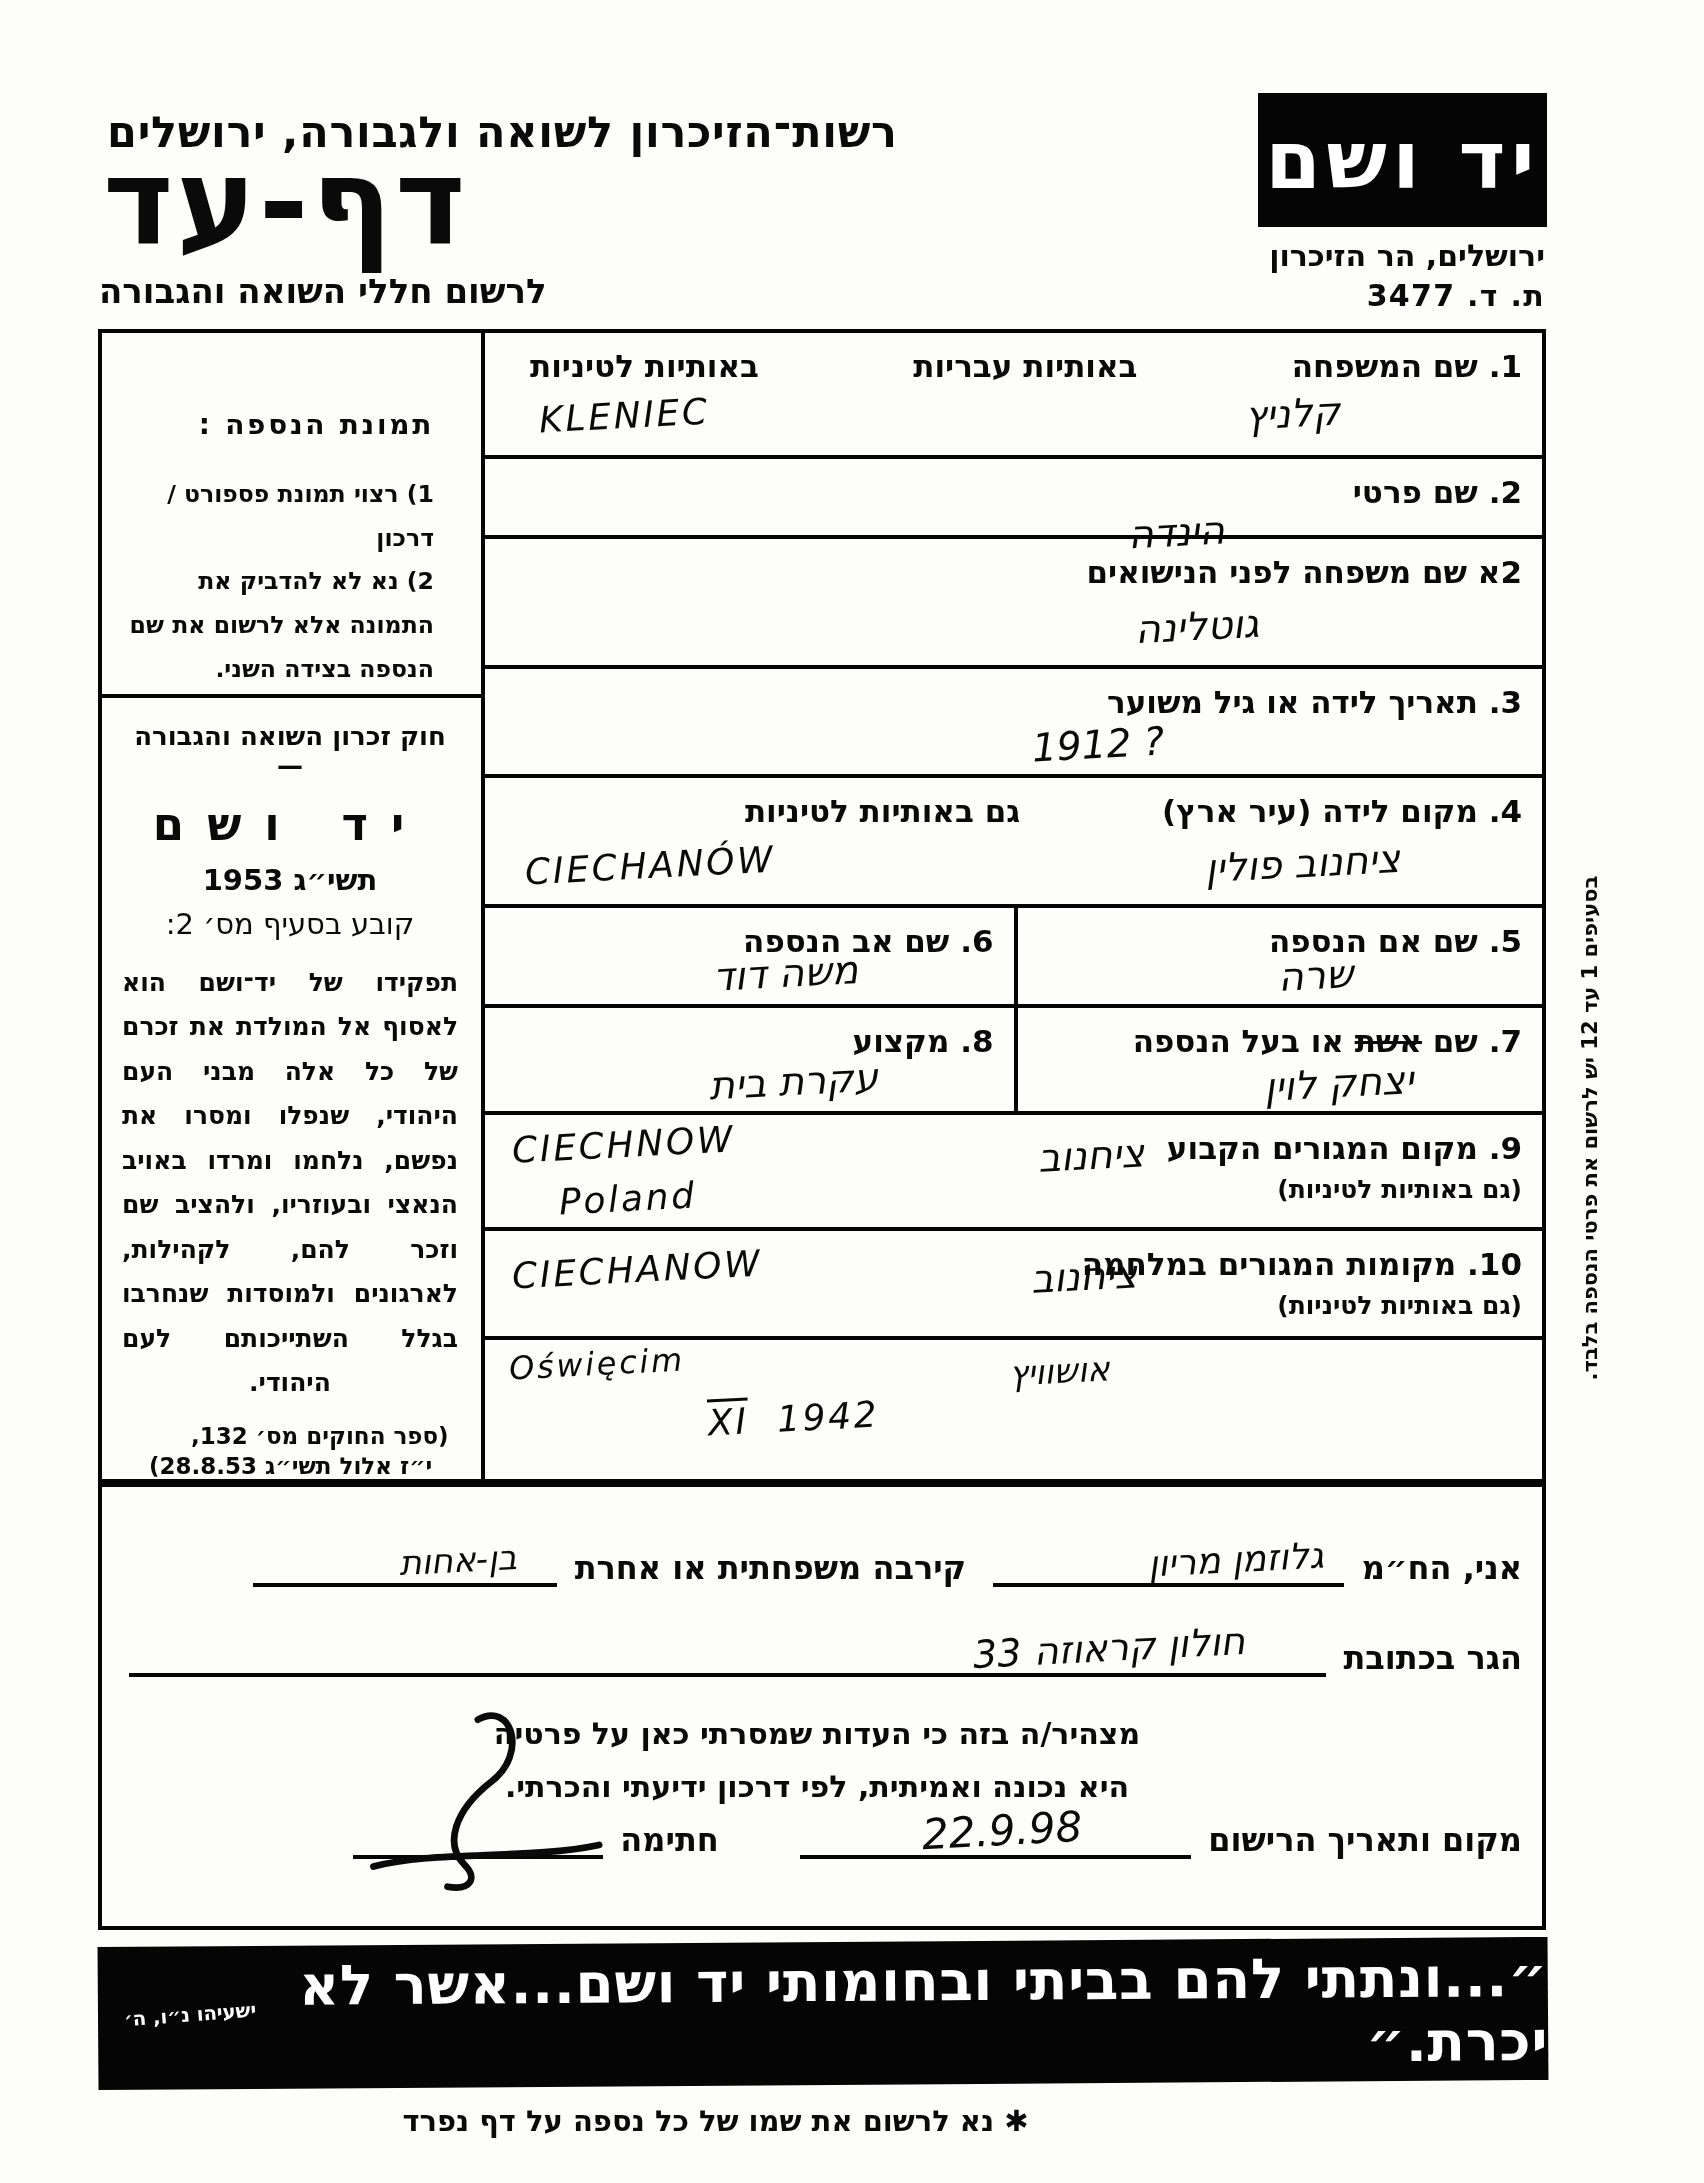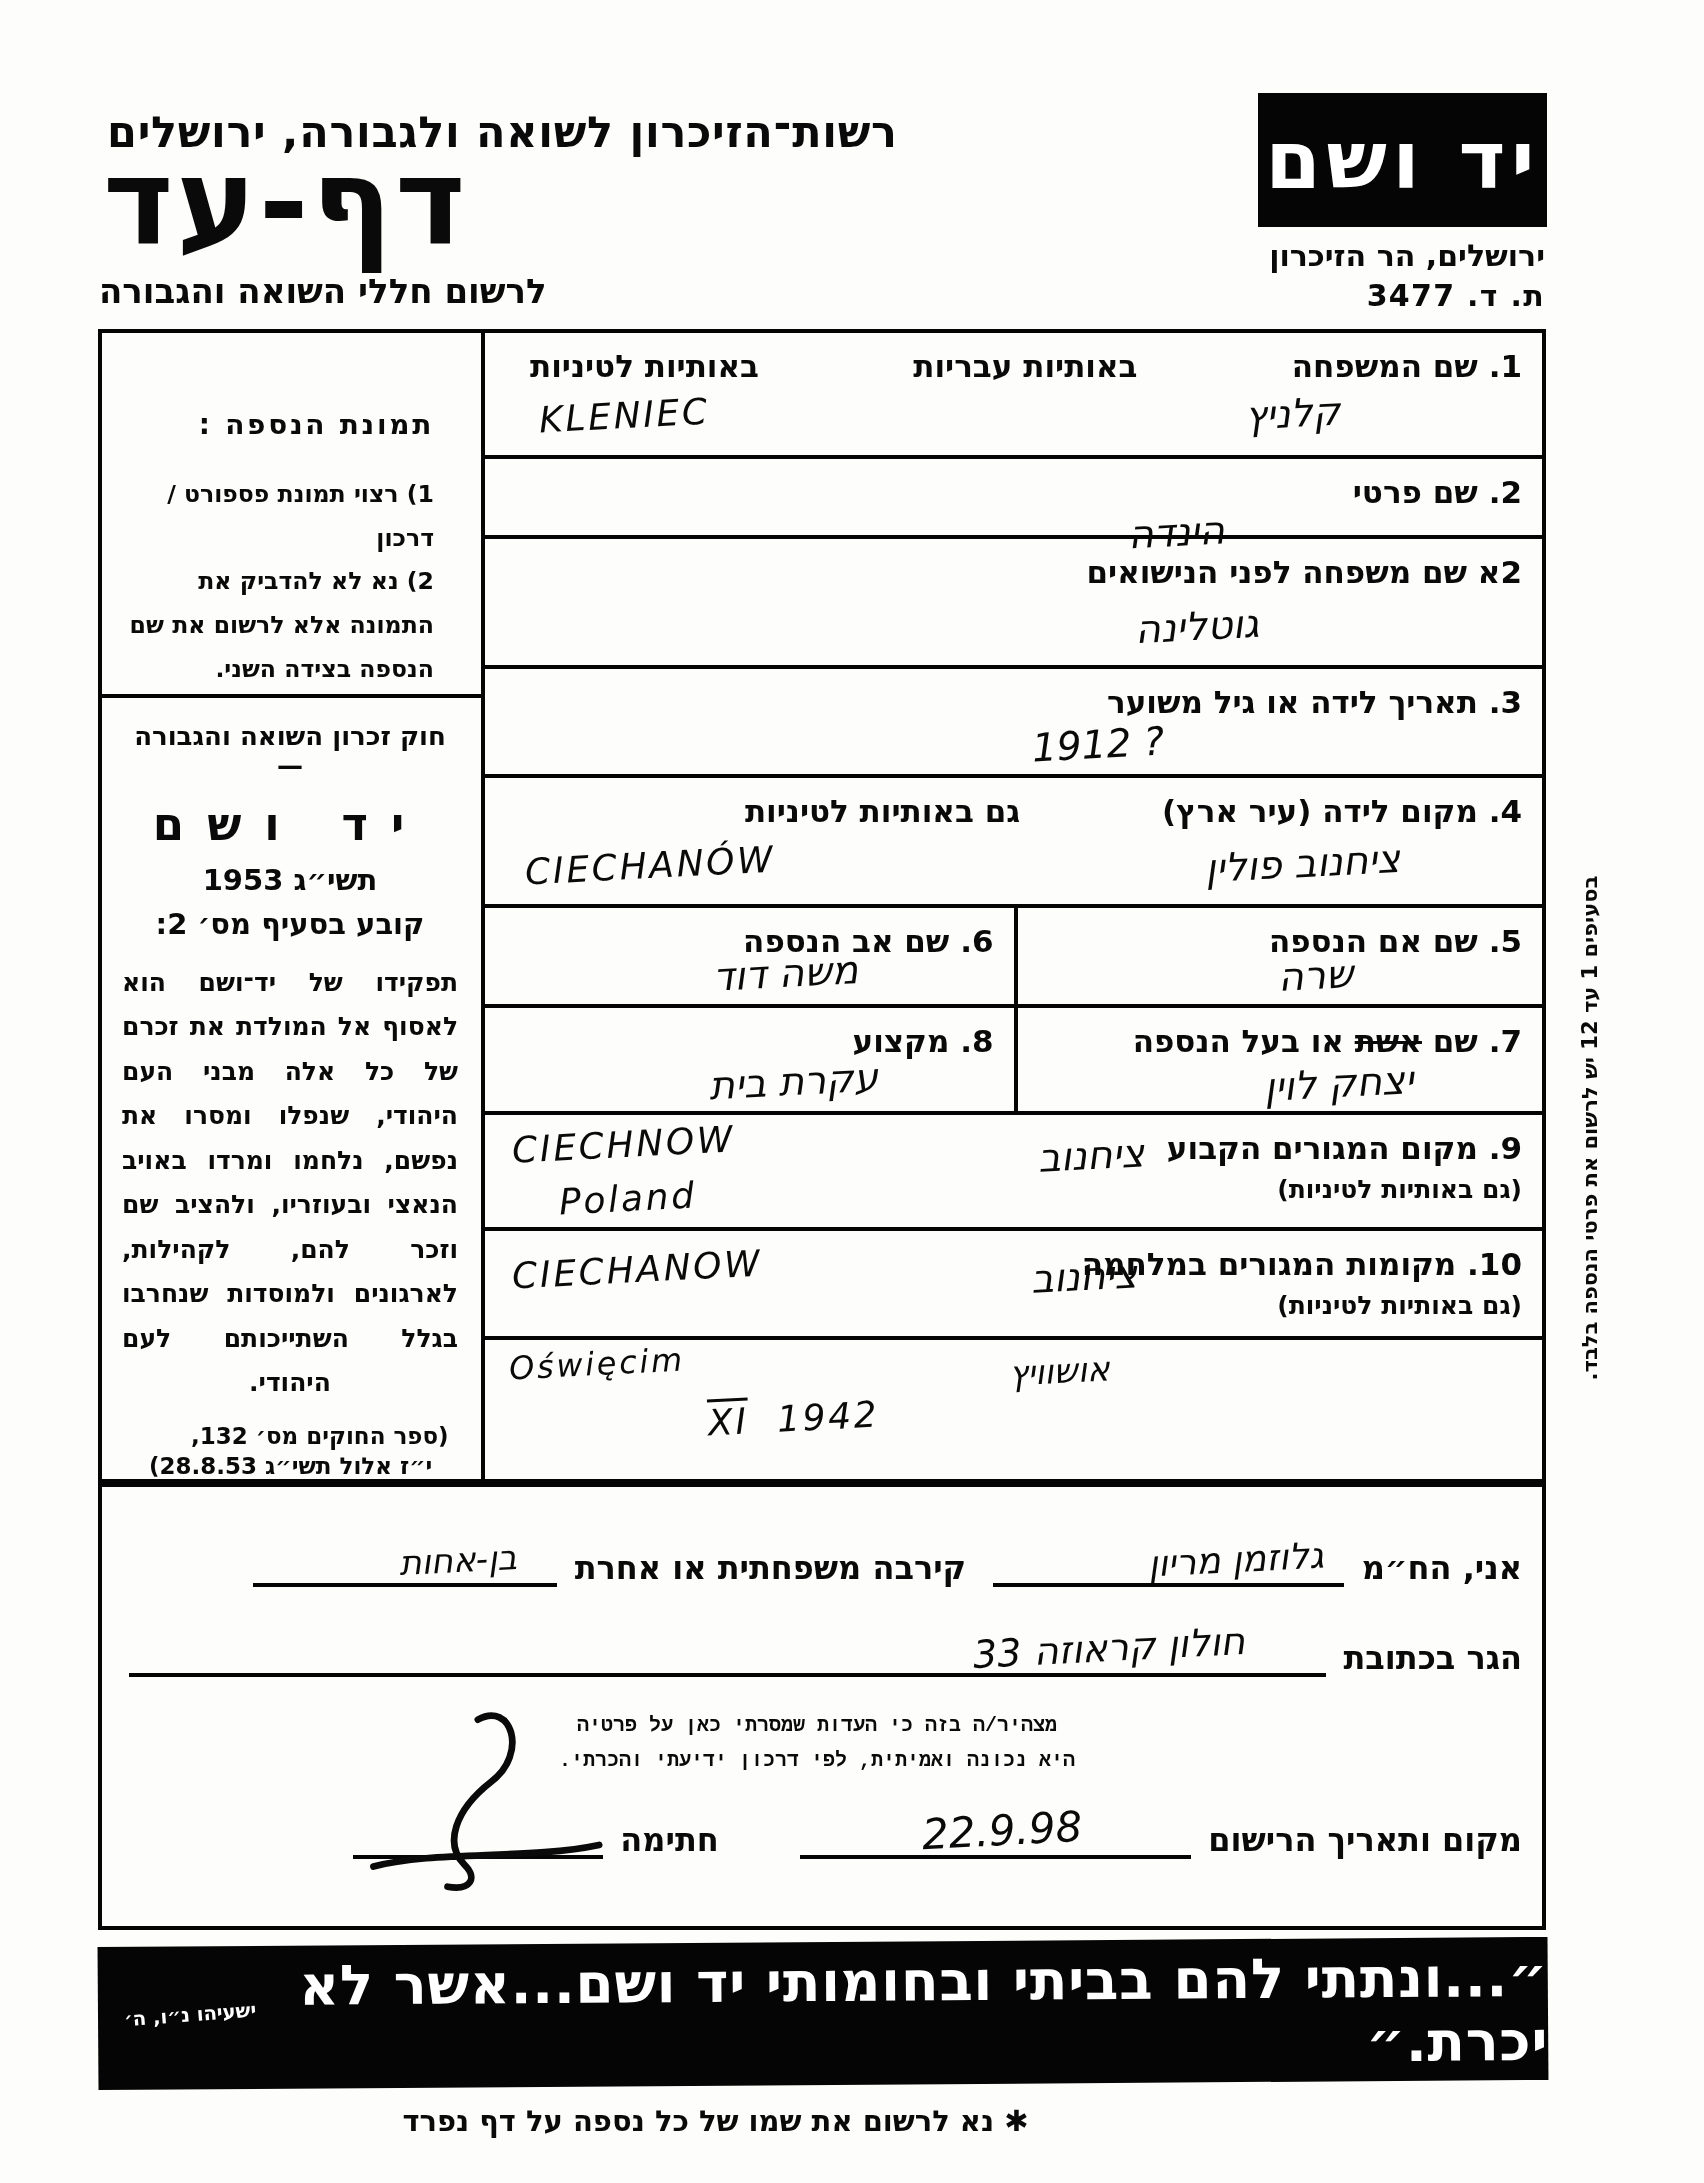--- a/index.html
+++ b/index.html
@@ -21,21 +21,21 @@
     display:flex;flex-direction:row;box-sizing:border-box;}
   .col-fields{flex:1;display:flex;flex-direction:column;}
   .col-side{width:383px;border-right:4.7px solid #050505;display:flex;flex-direction:column;box-sizing:border-box;}
   .photo-box{height:575px;border-bottom:4.7px solid #050505;box-sizing:border-box;padding:75px 47px 0 24px;text-align:right;}
   .photo-title{font-size:28px;font-weight:bold;letter-spacing:2.7px;margin-bottom:32px;}
   .photo-item{font-size:23.6px;font-weight:bold;line-height:1.85;text-align:right;}
   .law-box{flex:1;padding:23px 23px 0 20px;text-align:center;}
   .law-title{font-size:26px;font-weight:900;margin-bottom:17.5px;}
   .law-name{font-size:45px;font-weight:900;letter-spacing:23px;margin-bottom:12px;}
   .law-year{font-size:29px;font-weight:900;margin-bottom:9.4px;}
-  .law-intro{font-size:29px;font-weight:700;margin-bottom:20px;}
+  .law-intro{font-size:29px;font-weight:400;margin-bottom:20px;}
   .law-body{font-size:25px;font-weight:bold;line-height:1.78;text-align:justify;text-align-last:center;}
   .law-ref1{font-size:23px;font-weight:bold;text-align:right;margin-top:17.5px;padding-right:9.4px;}
   .law-ref2{font-size:23px;font-weight:bold;text-align:left;padding-left:27px;margin-top:4px;}
   
   .frow{position:relative;border-bottom:4px solid #050505;box-sizing:border-box;}
   .frow:last-child{border-bottom:none;flex:1;}
   .r-f1{height:126px;} .r-f2{height:80px;} .r-f2a{height:130px;} .r-f3{height:109px;}
   .r-f4{height:130px;} .r-f56{height:100px;display:flex;flex-direction:row;}
   .r-f78{height:107px;display:flex;flex-direction:row;}
   .r-f9{height:116px;} .r-f10{height:109px;}
@@ -62,21 +62,21 @@
   .dl3{top:317px;}
   .dlabel{font-size:32px;font-weight:bold;white-space:nowrap;padding-left:17.5px;}
   .ulwrap{position:relative;border-bottom:4.7px solid #050505;height:51px;}
   .ulwrap .hw{bottom:2.7px;}
   .w-name{width:351px;margin-left:27px;}
   .w-rel{width:304px;}
   .w-addr{flex:1;}
   .w-date{width:391px;margin-left:81px;}
   .w-sign{width:250px;}
   .statement{position:absolute;top:221px;left:283px;width:864px;text-align:center;
-    font-size:20px;font-weight:900;line-height:1.75;font-family:Liberation Mono, monospace;}
+    font-size:30px;font-weight:900;line-height:1.75;}
   .sig-svg{position:absolute;left:-20px;bottom:-40px;}
   
   .banner{position:absolute;left:98px;top:1942px;width:1450px;height:143px;background:#050505;color:#fff;
     display:flex;align-items:center;justify-content:center;transform:rotate(-0.4deg);}
   .banner-quote{font-size:55px;font-weight:900;letter-spacing:0.7px;}
   .banner-src{position:absolute;left:26px;top:57px;font-size:19.6px;font-weight:bold;transform:rotate(-4deg);}
   .footnote{position:absolute;top:2104px;left:378px;width:675px;text-align:center;font-size:29px;font-weight:900;}
 </style>
 </head>
 <body>

